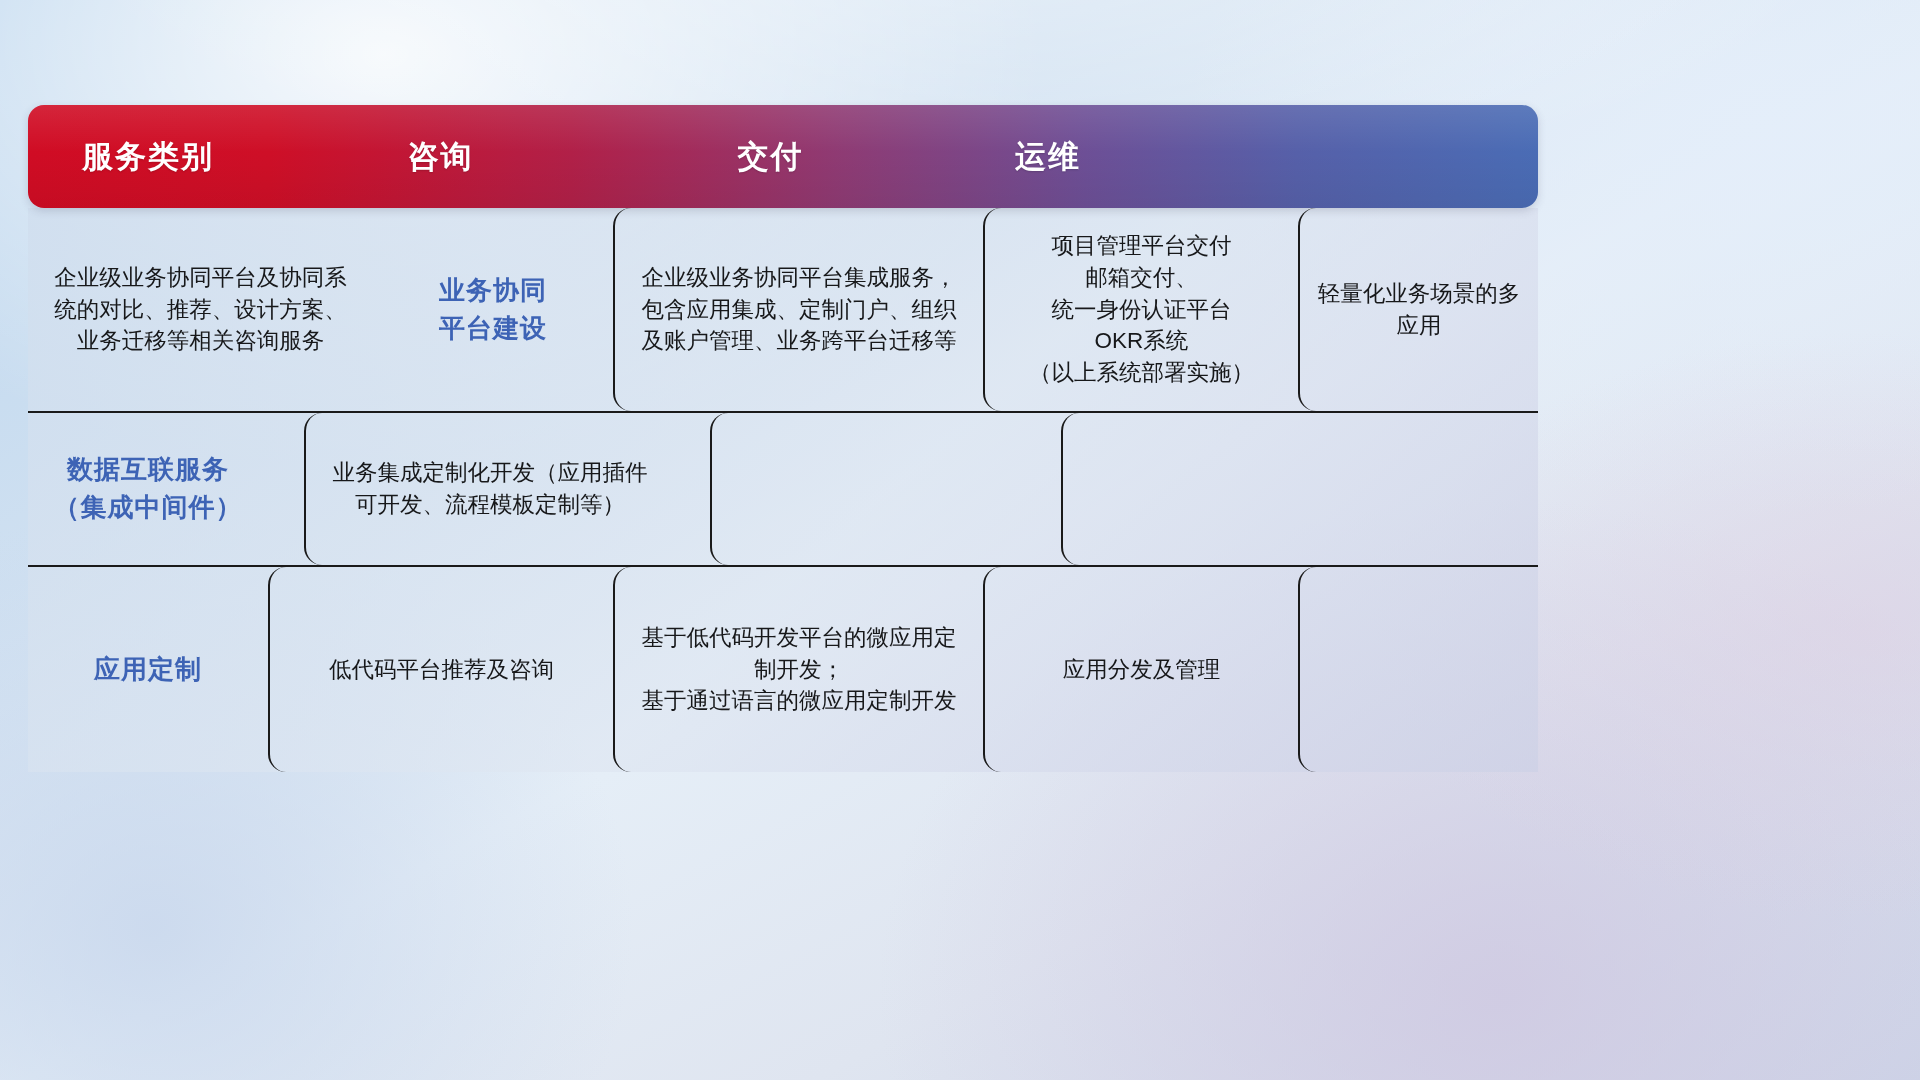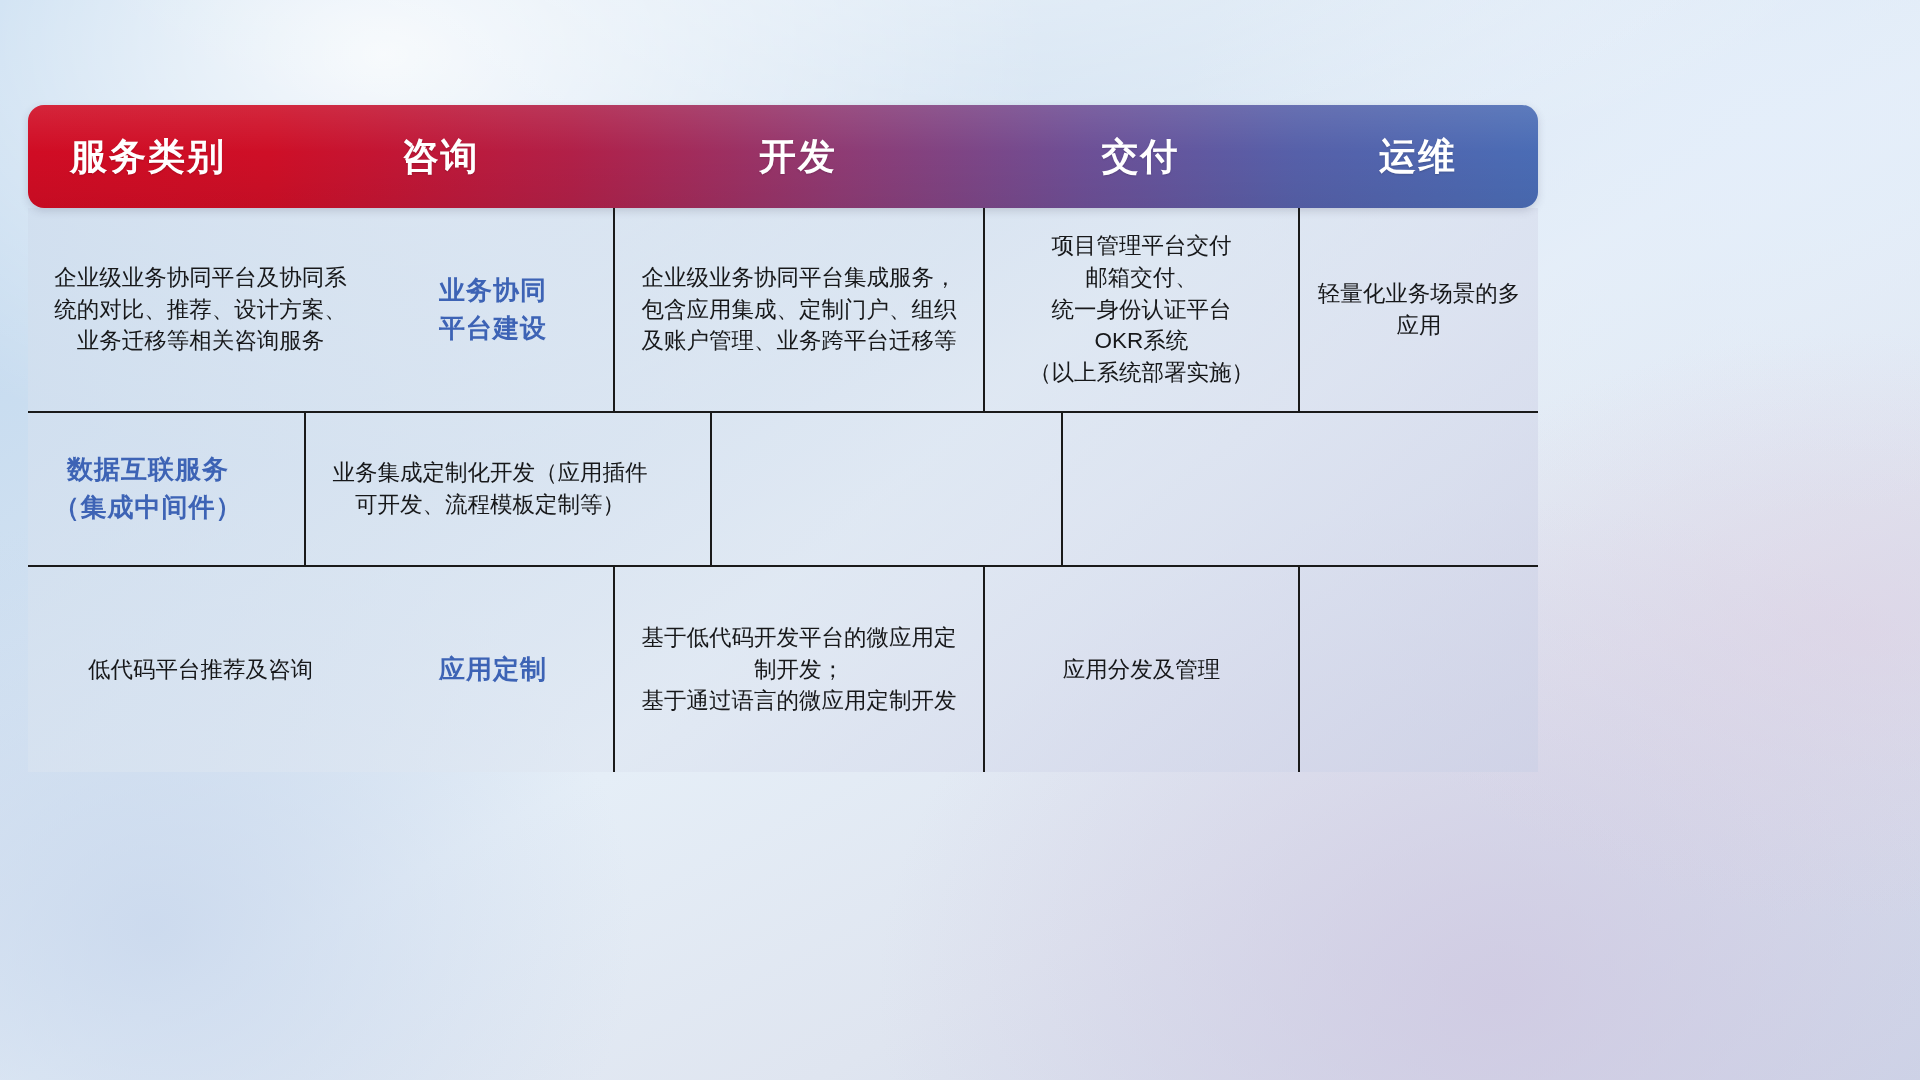--- a/index.html
+++ b/index.html
@@ -31,38 +31,38 @@
     height:103px;border-radius:16px;
     background:linear-gradient(90deg,#d00c24 0%,#ce0f27 16%,#b12048 36%,#8e3b74 54%,#6d4f96 70%,#5660a9 84%,#4a6cb5 100%);
     display:flex;align-items:center;
     box-shadow:0 3px 9px rgba(60,60,90,0.18);
     position:relative;overflow:hidden;
   }
   .thead::after{content:"";position:absolute;inset:0;
     background:linear-gradient(180deg,rgba(255,255,255,0.10) 0%,rgba(255,255,255,0) 46%,rgba(0,0,0,0.05) 100%);
     pointer-events:none;}
   .th{
-    color:#ffffff;font-size:37px;font-weight:bold;letter-spacing:2px;
+    color:#ffffff;font-size:31px;font-weight:bold;letter-spacing:2px;
     text-align:center;position:relative;z-index:1;
     text-shadow:0 1px 2px rgba(0,0,0,0.16);
   }
 
   .tbody{
     background:linear-gradient(138deg,rgba(208,222,238,0.80) 0%,rgba(216,227,240,0.74) 30%,rgba(223,231,242,0.70) 55%,rgba(214,219,236,0.72) 78%,rgba(205,209,230,0.74) 100%);
     border-top:none;
   }
   .trow{display:flex;position:relative;}
   .trow + .trow{border-top:2.5px solid #1a1a1a;}
 
   .td{
     position:relative;
     display:flex;align-items:center;justify-content:center;
     padding:10px 14px;box-sizing:border-box;
     font-size:22.5px;line-height:1.42;color:#17181a;
-    text-align:center;white-space:pre-line;
+    text-align:center;white-space:pre-line;border-radius:18px;
   }
   .td + .td{border-left:2.5px solid #1a1a1a;}
   .td.cat{
     border-left:none;
     color:#3d63b5;font-weight:bold;font-size:26px;line-height:1.45;letter-spacing:1px;
   }
 
   
   .c0{width:240px;}
   .c1{width:345px;font-family:Liberation Serif, serif;}
@@ -78,21 +78,20 @@
 <body>
 
 <div id="bg"></div>
 <div id="bg-sheen"></div>
 
 <div id="table-wrap">
 
   <div class="thead">
     <div class="th c0">服务类别</div>
     <div class="th c1">咨询</div>
-    <div class="th c2">开发</div>
     <div class="th c3">交付</div>
     <div class="th c4">运维</div>
   </div>
 
   <div class="tbody">
 
     <div class="trow r0">
       <div class="td c1">企业级业务协同平台及协同系
 统的对比、推荐、设计方案、
 业务迁移等相关咨询服务</div>
@@ -112,22 +111,22 @@
     <div class="trow r1">
       <div class="td cat c0">数据互联服务
 （集成中间件）</div>
       <div class="td c2">业务集成定制化开发（应用插件
 可开发、流程模板定制等）</div>
       <div class="td c3"></div>
       <div class="td c4"></div>
     </div>
 
     <div class="trow r2">
+      <div class="td cat c0">应用定制</div>
       <div class="td c1">低代码平台推荐及咨询</div>
-      <div class="td cat c0">应用定制</div>
       <div class="td c2">基于低代码开发平台的微应用定
 制开发；
 基于通过语言的微应用定制开发</div>
       <div class="td c3">应用分发及管理</div>
       <div class="td c4"></div>
     </div>
 
   </div>
 </div>
 

